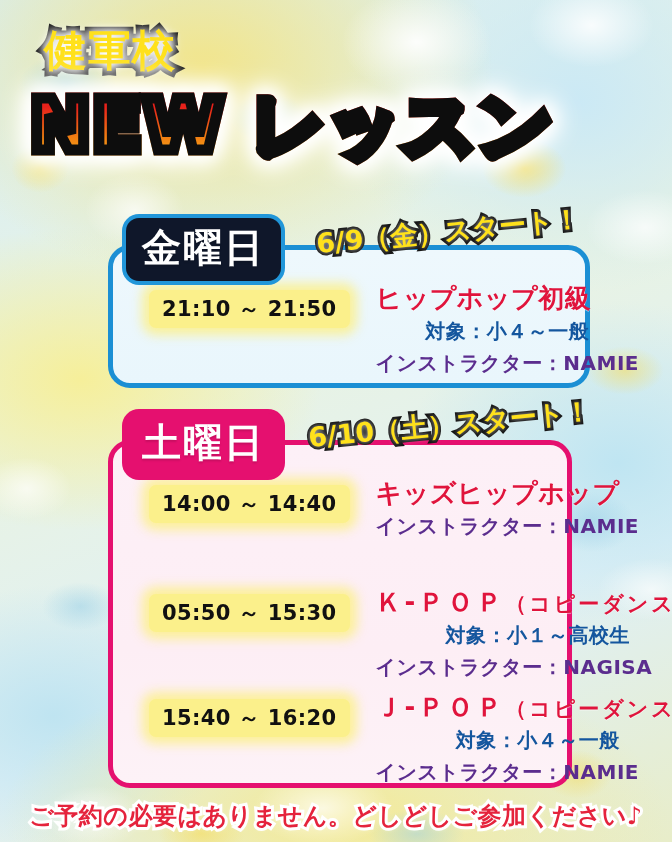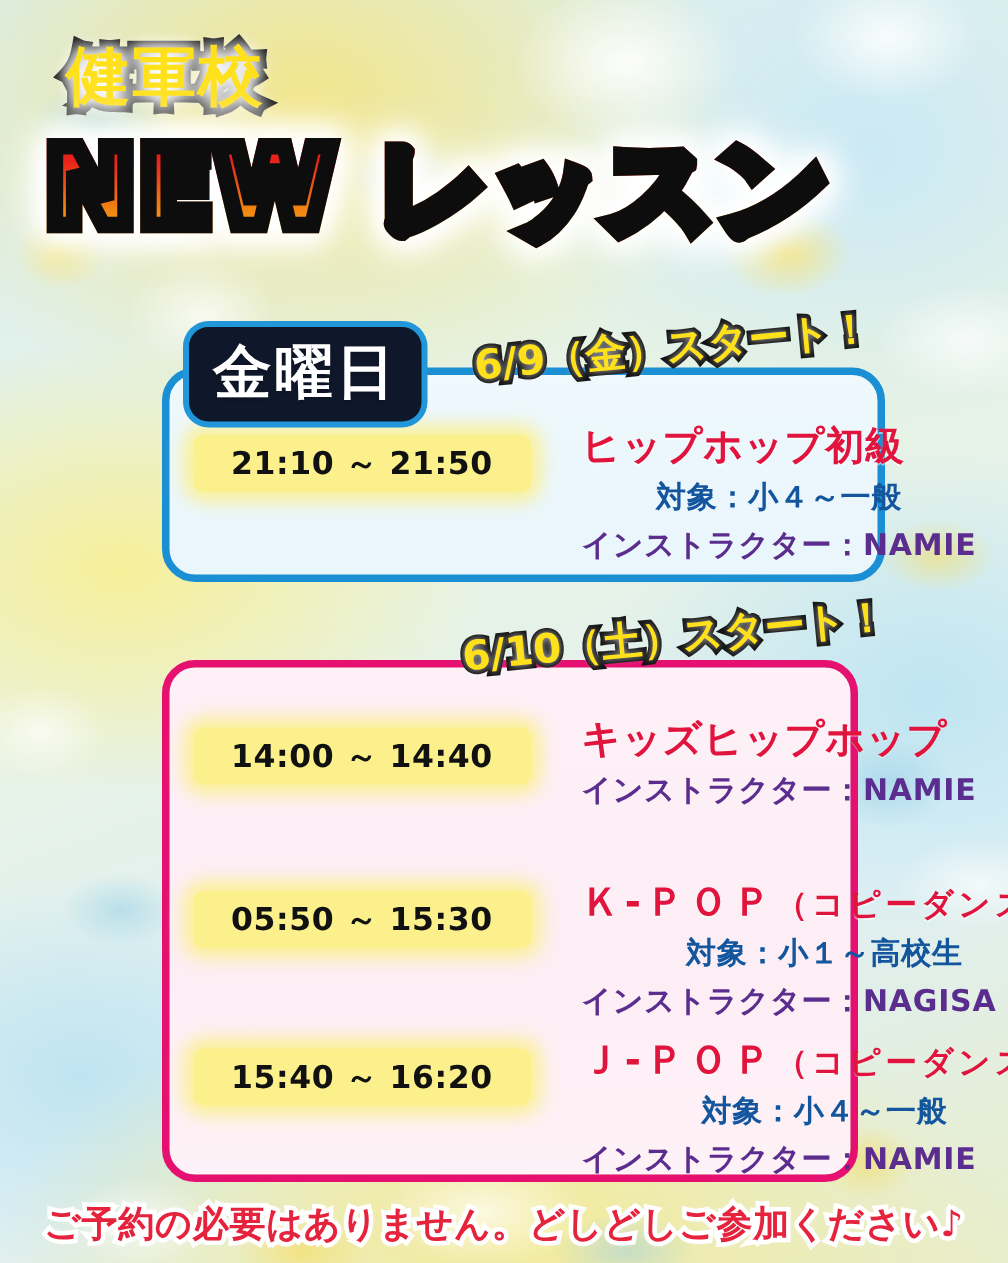--- a/index.html
+++ b/index.html
@@ -118,30 +118,30 @@
     background:linear-gradient(180deg,#eef8fd 0%, #e9f6fc 100%);
   }
   .card.sat {
     left:108px; top:440px; width:464px; height:348px;
     border:5px solid #e5106f;
     background:linear-gradient(180deg,#fdf0f7 0%, #fdeef5 60%, #fdf2f7 100%);
   }
 
   .row { position:absolute; left:0; right:0; display:flex; align-items:flex-start; }
   .time-chip {
-    margin-left:16px; margin-top:6px;
+    margin-left:36px; margin-top:6px;
     font-size:21px; font-weight:bold; color:#111;
     letter-spacing:0.4px;
-    padding:5px 25px;
+    padding:5px 13px;
     background:#fbf08b;
     border-radius:7px;
     box-shadow:0 0 11px 7px rgba(251,240,139,.85);
     white-space:nowrap;
   }
-  .info { margin-left:34px; }
+  .info { margin-left:26px; }
   .lesson-title {
     font-size:26px; font-weight:bold; color:#e0143c;
     letter-spacing:0.5px; line-height:1.1; white-space:nowrap;
     text-shadow:0 1px 0 rgba(255,255,255,.5);
   }
   .lesson-title .sub { font-size:21px; }
   .lesson-title.spaced { letter-spacing:3px; }
   .target {
     margin-top:5px;
     font-size:20px; font-weight:bold; color:#14569e;
@@ -188,20 +188,21 @@
     <div class="row" style="top:34px;">
       <div class="time-chip">21:10 ～ 21:50</div>
       <div class="info">
         <div class="lesson-title">ヒップホップ初級</div>
         <div class="target">対象：小４～一般</div>
         <div class="instructor">インストラクター：NAMIE</div>
       </div>
     </div>
   </div>
 
+  <div class="day-badge sat">土曜日</div>
   <div class="start-note sat">6/10（土）スタート！</div>
 
   <div class="card sat">
     <div class="row" style="top:34px;">
       <div class="time-chip">14:00 ～ 14:40</div>
       <div class="info">
         <div class="lesson-title">キッズヒップホップ</div>
         <div class="instructor">インストラクター：NAMIE</div>
       </div>
     </div>

